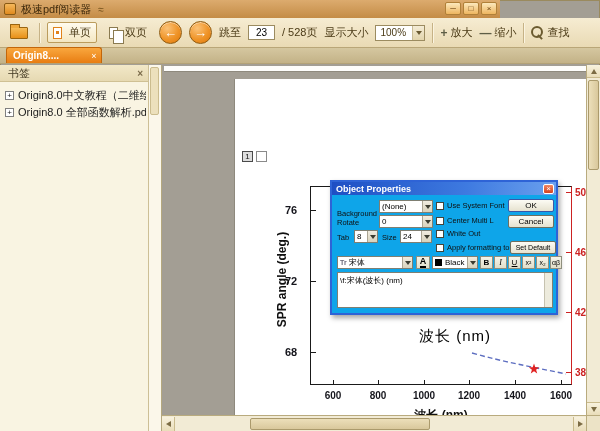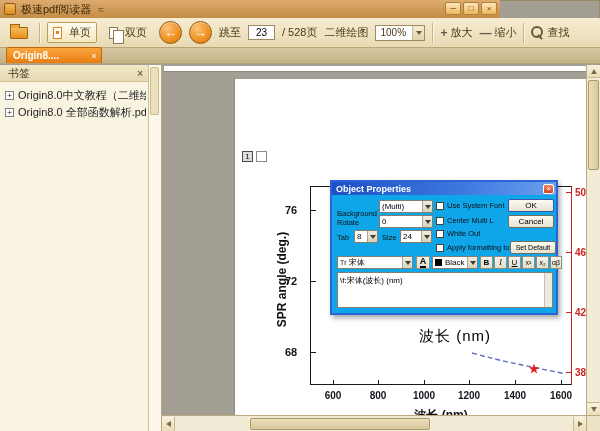--- a/index.html
+++ b/index.html
@@ -145,21 +145,21 @@
     </div>
     <div class="nav-btn">
       <span>←</span>
     </div>
     <div class="nav-btn">
       <span>→</span>
     </div>
     <span>跳至</span>
     <input class="page-input" value="23" style="">
     <span>/ 528页</span>
-    <span>二维绘图</span>
+    <span>显示大小</span>
     <div class="zoom-select">
       <span class="zoom-val">100%</span>
       <span class="dd-side">
           <span class="arr-down"></span>
         </span>
     </div>
     <div class="tsep"></div>
     <div class="tool-txt-btn">
       <span class="sign">+</span>
       <span>放大</span>
@@ -248,21 +248,21 @@
         <path d="M2,4 C34,13 58,17 96,25" fill="none" stroke="#5d6ec0" stroke-width="1.4" stroke-dasharray="5,3"></path>
         <polygon points="64,14.5 65.3,18.2 69.2,18.3 66.1,20.7 67.2,24.4 64,22.2 60.8,24.4 61.9,20.7 58.8,18.3 62.7,18.2" fill="#e02222"></polygon>
       </svg>
 
       <div class="dialog">
         <div class="dlg-title">Object Properties</div>
         <div class="dlg-close">×</div>
 
         <span class="dlbl" style="left:5px;top:27px">Background</span>
         <div class="dd" style="left:47px;top:18px;width:54px">
-          <span class="dd-val">(Multi)</span>
+          <span class="dd-val">(None)</span>
           <span class="dd-btn">
               <span class="arr-down"></span>
             </span>
         </div>
         <div class="cbrow" style="left:104px;top:19px">
           <span class="cb"></span>
           <span>Use System Font</span>
         </div>
         <div class="dlg-btn" style="left:176px;top:17px;width:46px;border-color:#3a57a8">OK</div>
 

